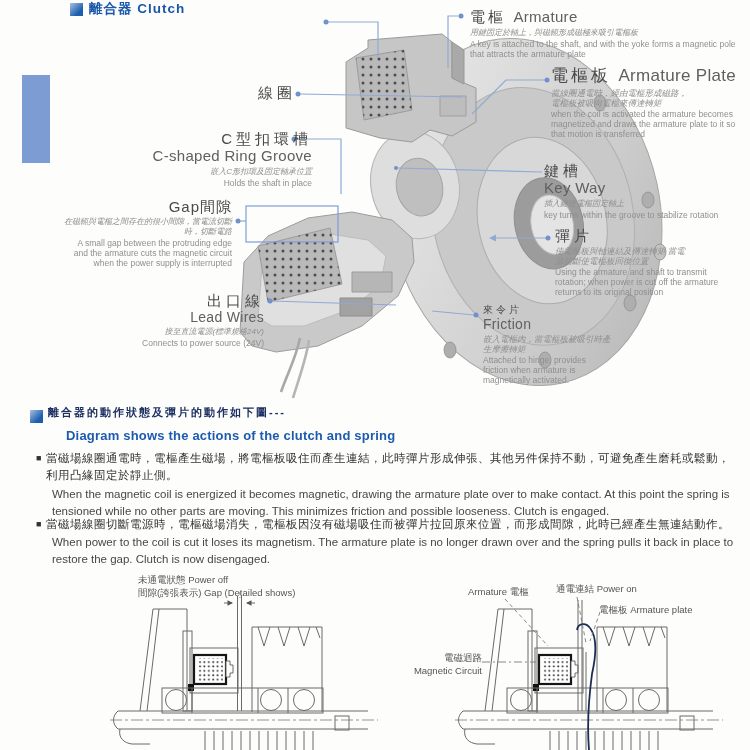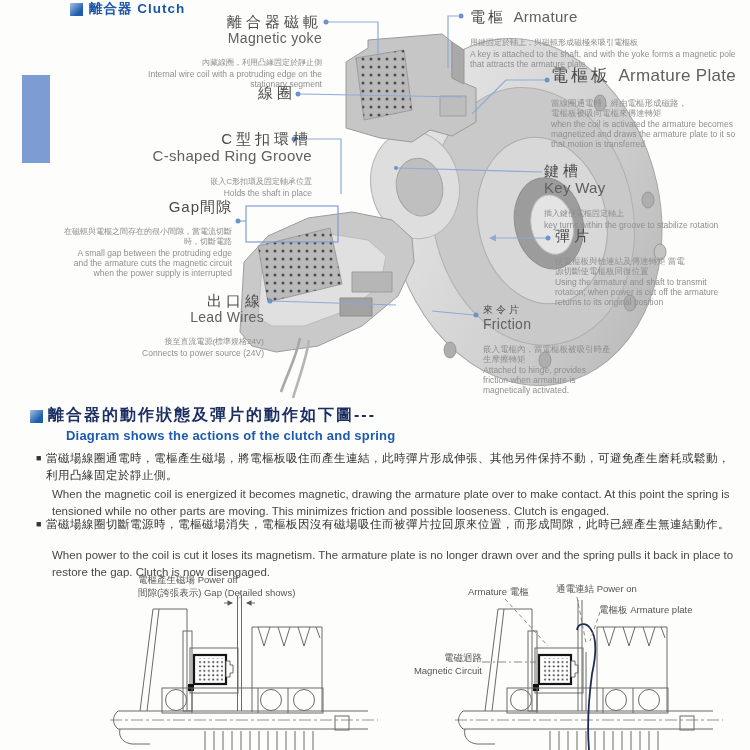--- a/index.html
+++ b/index.html
@@ -10,28 +10,28 @@
   
   .hdr{position:absolute;left:70px;top:0px;display:flex;align-items:center;gap:6px;}
   .sq{width:13px;height:13px;background:linear-gradient(135deg,#a9c0e4 0%,#1d5fae 70%);}
   .hdr .t{font-size:13.5px;font-weight:bold;color:#1a57a8;letter-spacing:1px;}
   
   .part{position:absolute;line-height:1.15;}
   .part.r{text-align:right;}
   .zh{font-size:15px;letter-spacing:4px;color:#4a4a4a;}
   .en{font-size:14px;color:#606060;letter-spacing:.3px;}
   .big .zh,.big .en{font-size:17px;}
-  .dzh{font-size:8px;color:#8f8f8f;line-height:10px;margin-top:12px;word-break:break-all;}
+  .dzh{font-size:8px;color:#8f8f8f;line-height:10px;margin-top:2px;word-break:break-all;font-style:italic;}
   .den{font-size:8.5px;color:#8f8f8f;line-height:10px;margin-top:1px;}
   .inlinehead .zh{letter-spacing:3px;text-align:right;}
   .inlinehead .en{margin-left:3px;}
   
   .s2icon{position:absolute;left:30px;top:410px;width:13px;height:13px;
           background:linear-gradient(135deg,#a9c0e4 0%,#1d5fae 70%);}
-  .s2zh{position:absolute;left:48px;top:405px;font-size:16px;font-weight:bold;color:#1c2f63;letter-spacing:2px;}
+  .s2zh{position:absolute;left:48px;top:405px;font-size:11px;font-weight:bold;color:#1c2f63;letter-spacing:2px;}
   .s2en{position:absolute;left:66px;top:428px;font-size:13px;font-weight:bold;color:#1d5bb0;letter-spacing:.2px;}
   .bullet{position:absolute;font-size:9px;color:#333;}
   .pzh{position:absolute;font-size:11.5px;color:#333;line-height:17px;word-break:break-all;letter-spacing:.5px;}
   .pen{position:absolute;font-size:11.5px;color:#474747;line-height:16.5px;}
   
   .dl{position:absolute;font-size:9.5px;color:#555;line-height:12.5px;}
 </style>
 </head>
 <body>
 
@@ -166,26 +166,20 @@
     </g>
   </svg>
 
   <div class="tab"></div>
 
   <div class="hdr">
     <div class="sq"></div>
     <div class="t">離合器 Clutch</div>
   </div>
 
-  <div class="part r" style="left:62px;top:13px;width:260px;">
-    <div class="zh">離合器磁軛</div>
-    <div class="en">Magnetic yoke</div>
-    <div class="dzh">內藏線圈，利用凸緣固定於靜止側</div>
-    <div class="den" style="width:185px;margin-left:auto;">Internal wire coil with a protruding edge on the stationary segment</div>
-  </div>
 
   <div class="part r" style="left:146px;top:84px;width:150px;">
     <div class="zh">線圈</div>
   </div>
 
   <div class="part r" style="left:52px;top:130px;width:260px;">
     <div class="zh">C型扣環槽</div>
     <div class="en" style="font-size:15px;">C-shaped Ring Groove</div>
     <div class="dzh">嵌入C形扣環及固定軸承位置</div>
     <div class="den">Holds the shaft in place</div>
@@ -245,24 +239,24 @@
   <div class="s2icon"></div>
   <div class="s2zh">離合器的動作狀態及彈片的動作如下圖---</div>
   <div class="s2en">Diagram shows the actions of the clutch and spring</div>
 
   <div class="bullet" style="left:36px;top:453px;">■</div>
   <div class="pzh" style="left:46px;top:450px;width:692px;">當磁場線圈通電時，電樞產生磁場，將電樞板吸住而產生連結，此時彈片形成伸張、其他另件保持不動，可避免產生磨耗或鬆動，利用凸緣固定於靜止側。</div>
   <div class="pen" style="left:52px;top:486px;width:686px;">When the magnetic coil is energized it becomes magnetic, drawing the armature plate over to make contact.  At this point the spring is tensioned while no other parts are moving.  This minimizes friction and possible looseness.  Clutch is engaged.</div>
 
   <div class="bullet" style="left:36px;top:519px;">■</div>
   <div class="pzh" style="left:46px;top:516px;width:700px;">當磁場線圈切斷電源時，電樞磁場消失，電樞板因沒有磁場吸住而被彈片拉回原來位置，而形成間隙，此時已經產生無連結動作。</div>
-  <div class="pen" style="left:52px;top:547px;width:686px;">When power to the coil is cut it loses its magnetism.  The armature plate is no longer drawn over and the spring pulls it back in place to restore the gap.  Clutch is now disengaged.</div>
+  <div class="pen" style="left:52px;top:534px;width:686px;">When power to the coil is cut it loses its magnetism.  The armature plate is no longer drawn over and the spring pulls it back in place to restore the gap.  Clutch is now disengaged.</div>
 
   <div class="dl" style="left:138px;top:574px;">
-    <div>電樞產生磁場 Power off</div>
+    <div>未通電狀態 Power off</div>
     <div>間隙(誇張表示) Gap (Detailed shows)</div>
   </div>
 
   <div class="dl" style="left:468px;top:586px;">Armature 電樞</div>
   <div class="dl" style="left:556px;top:583px;">通電連結 Power on</div>
   <div class="dl" style="left:599px;top:604px;">電樞板 Armature plate</div>
   <div class="dl" style="left:408px;top:652px;width:74px;text-align:right;">
     <div>電磁迴路</div>
     <div>Magnetic Circuit</div>
   </div>

